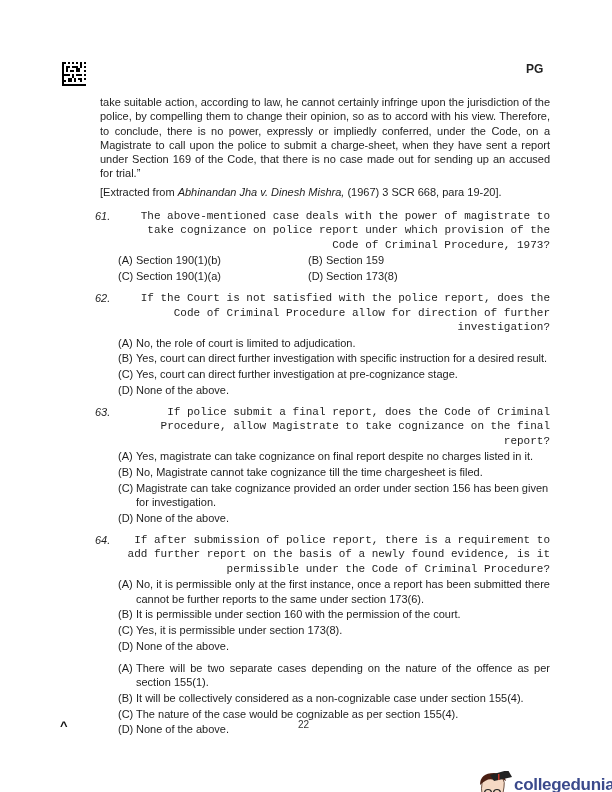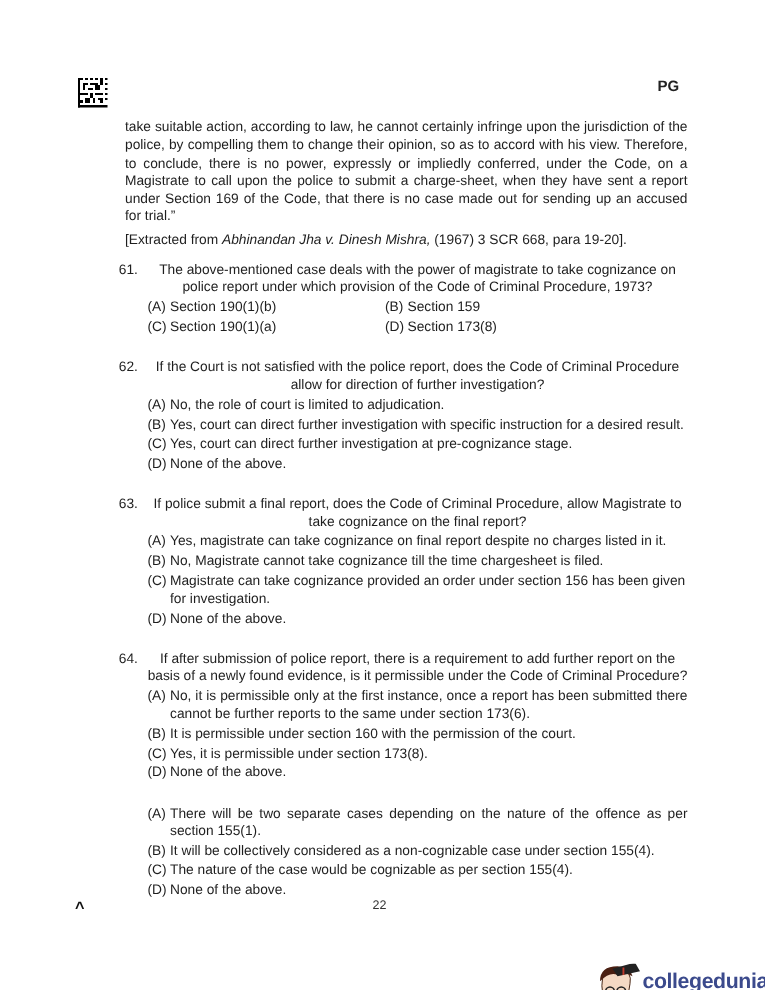--- a/index.html
+++ b/index.html
@@ -4,24 +4,24 @@
 <style>
   html, body { margin: 0; padding: 0; background: #fff; }
   body { width: 612px; height: 792px; position: relative; overflow: hidden;
          font-family: "Liberation Sans", sans-serif; color: #1e1e1e; }
   .barcode { position: absolute; left: 62px; top: 62px; width: 24px; height: 24px; }
   .pg { position: absolute; left: 526px; top: 62px; font-weight: bold; font-size: 12px; color: #222; }
   .content { position: absolute; left: 95px; top: 95px; width: 455px; font-size: 11px; line-height: 14.3px; }
   .passage { padding-left: 5px; text-align: justify; }
   .cite { padding-left: 5px; margin-top: 4px; }
   .cite i { font-style: italic; }
-  .q { margin-top: 18px; }
+  .q { margin-top: 8px; }
   .q-head { display: flex; }
-  .q-num { width: 23px; flex: none; }
-  .q-text { flex: 1; text-align: center; }
+  .q-num { width: 23px; flex: none; font-style: italic; }
+  .q-text { flex: 1; text-align: right; font-family: Liberation Mono, monospace; }
   .opts { padding-left: 23px; }
   .opt { display: flex; margin-top: 1.4px; }
   .opt-label { width: 18px; flex: none; }
   .opt-text { flex: 1; }
   .opt-justify .opt-text { text-align: justify; text-align-last: left; }
   .grid2 { display: grid; grid-template-columns: 190px 1fr; }
   .caret { position: absolute; left: 60px; top: 718px; font-size: 13px; font-weight: bold; color: #111; }
   .pagenum { position: absolute; left: 298px; top: 719px; font-size: 10px; color: #333; }
   .logo { position: absolute; left: 474px; top: 771px; width: 136px; height: 44px; }
   .logo-word { position: absolute; left: 40px; top: 4px; font-size: 17px; color: #3b4a8c; font-weight: bold; letter-spacing: -0.3px; }

